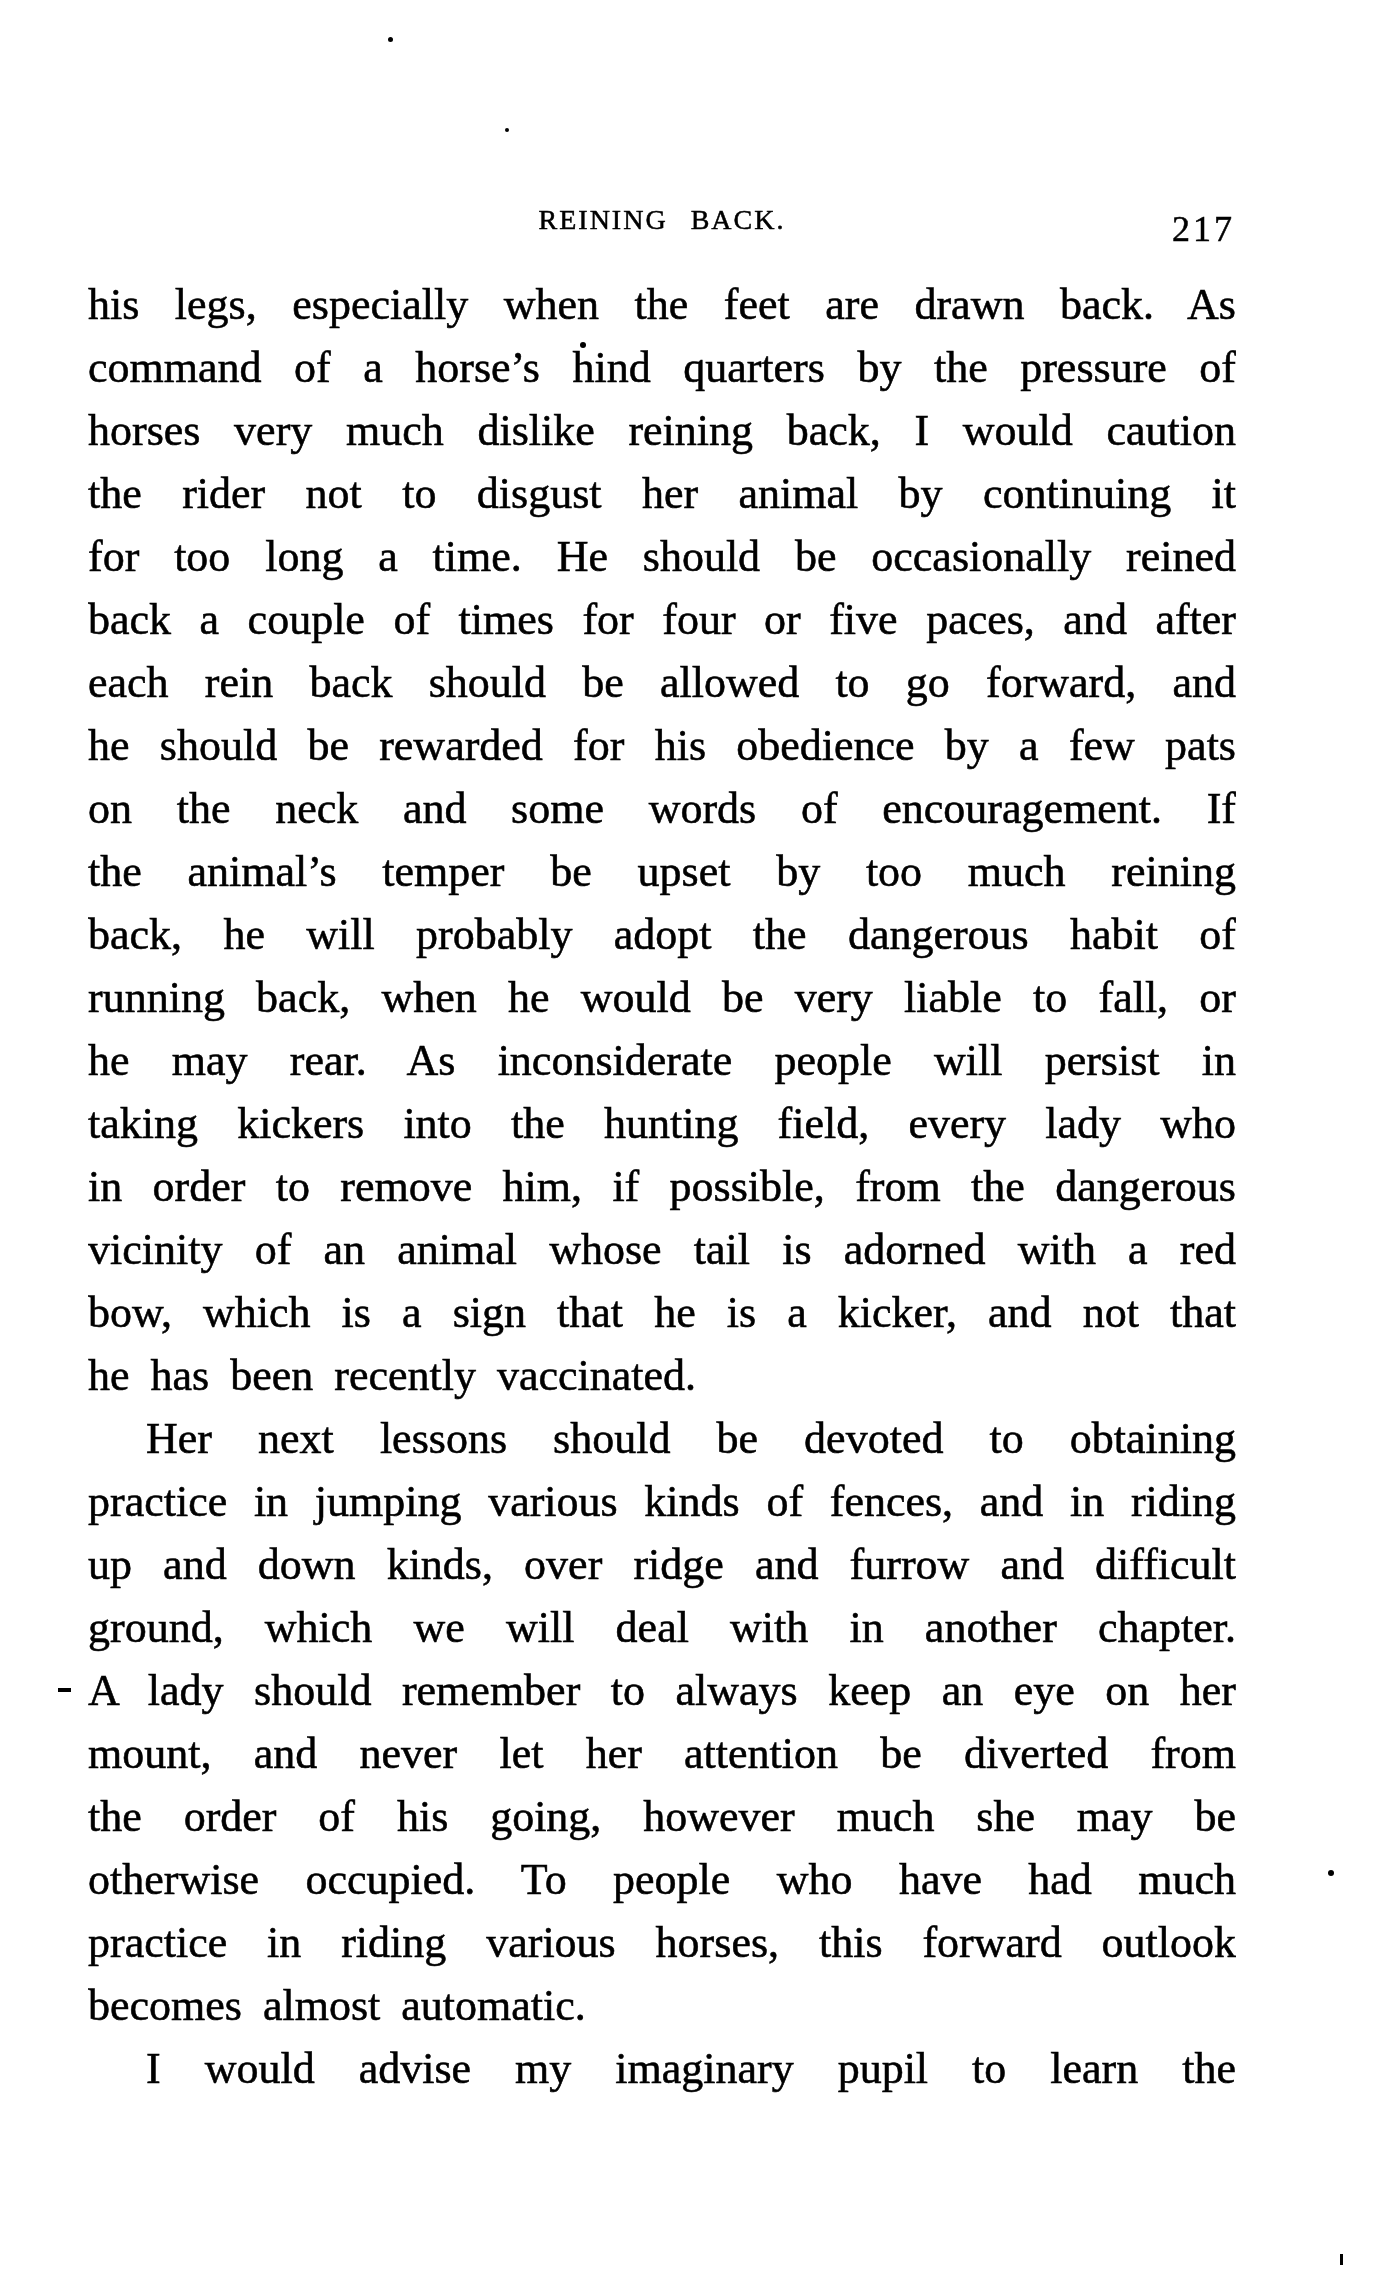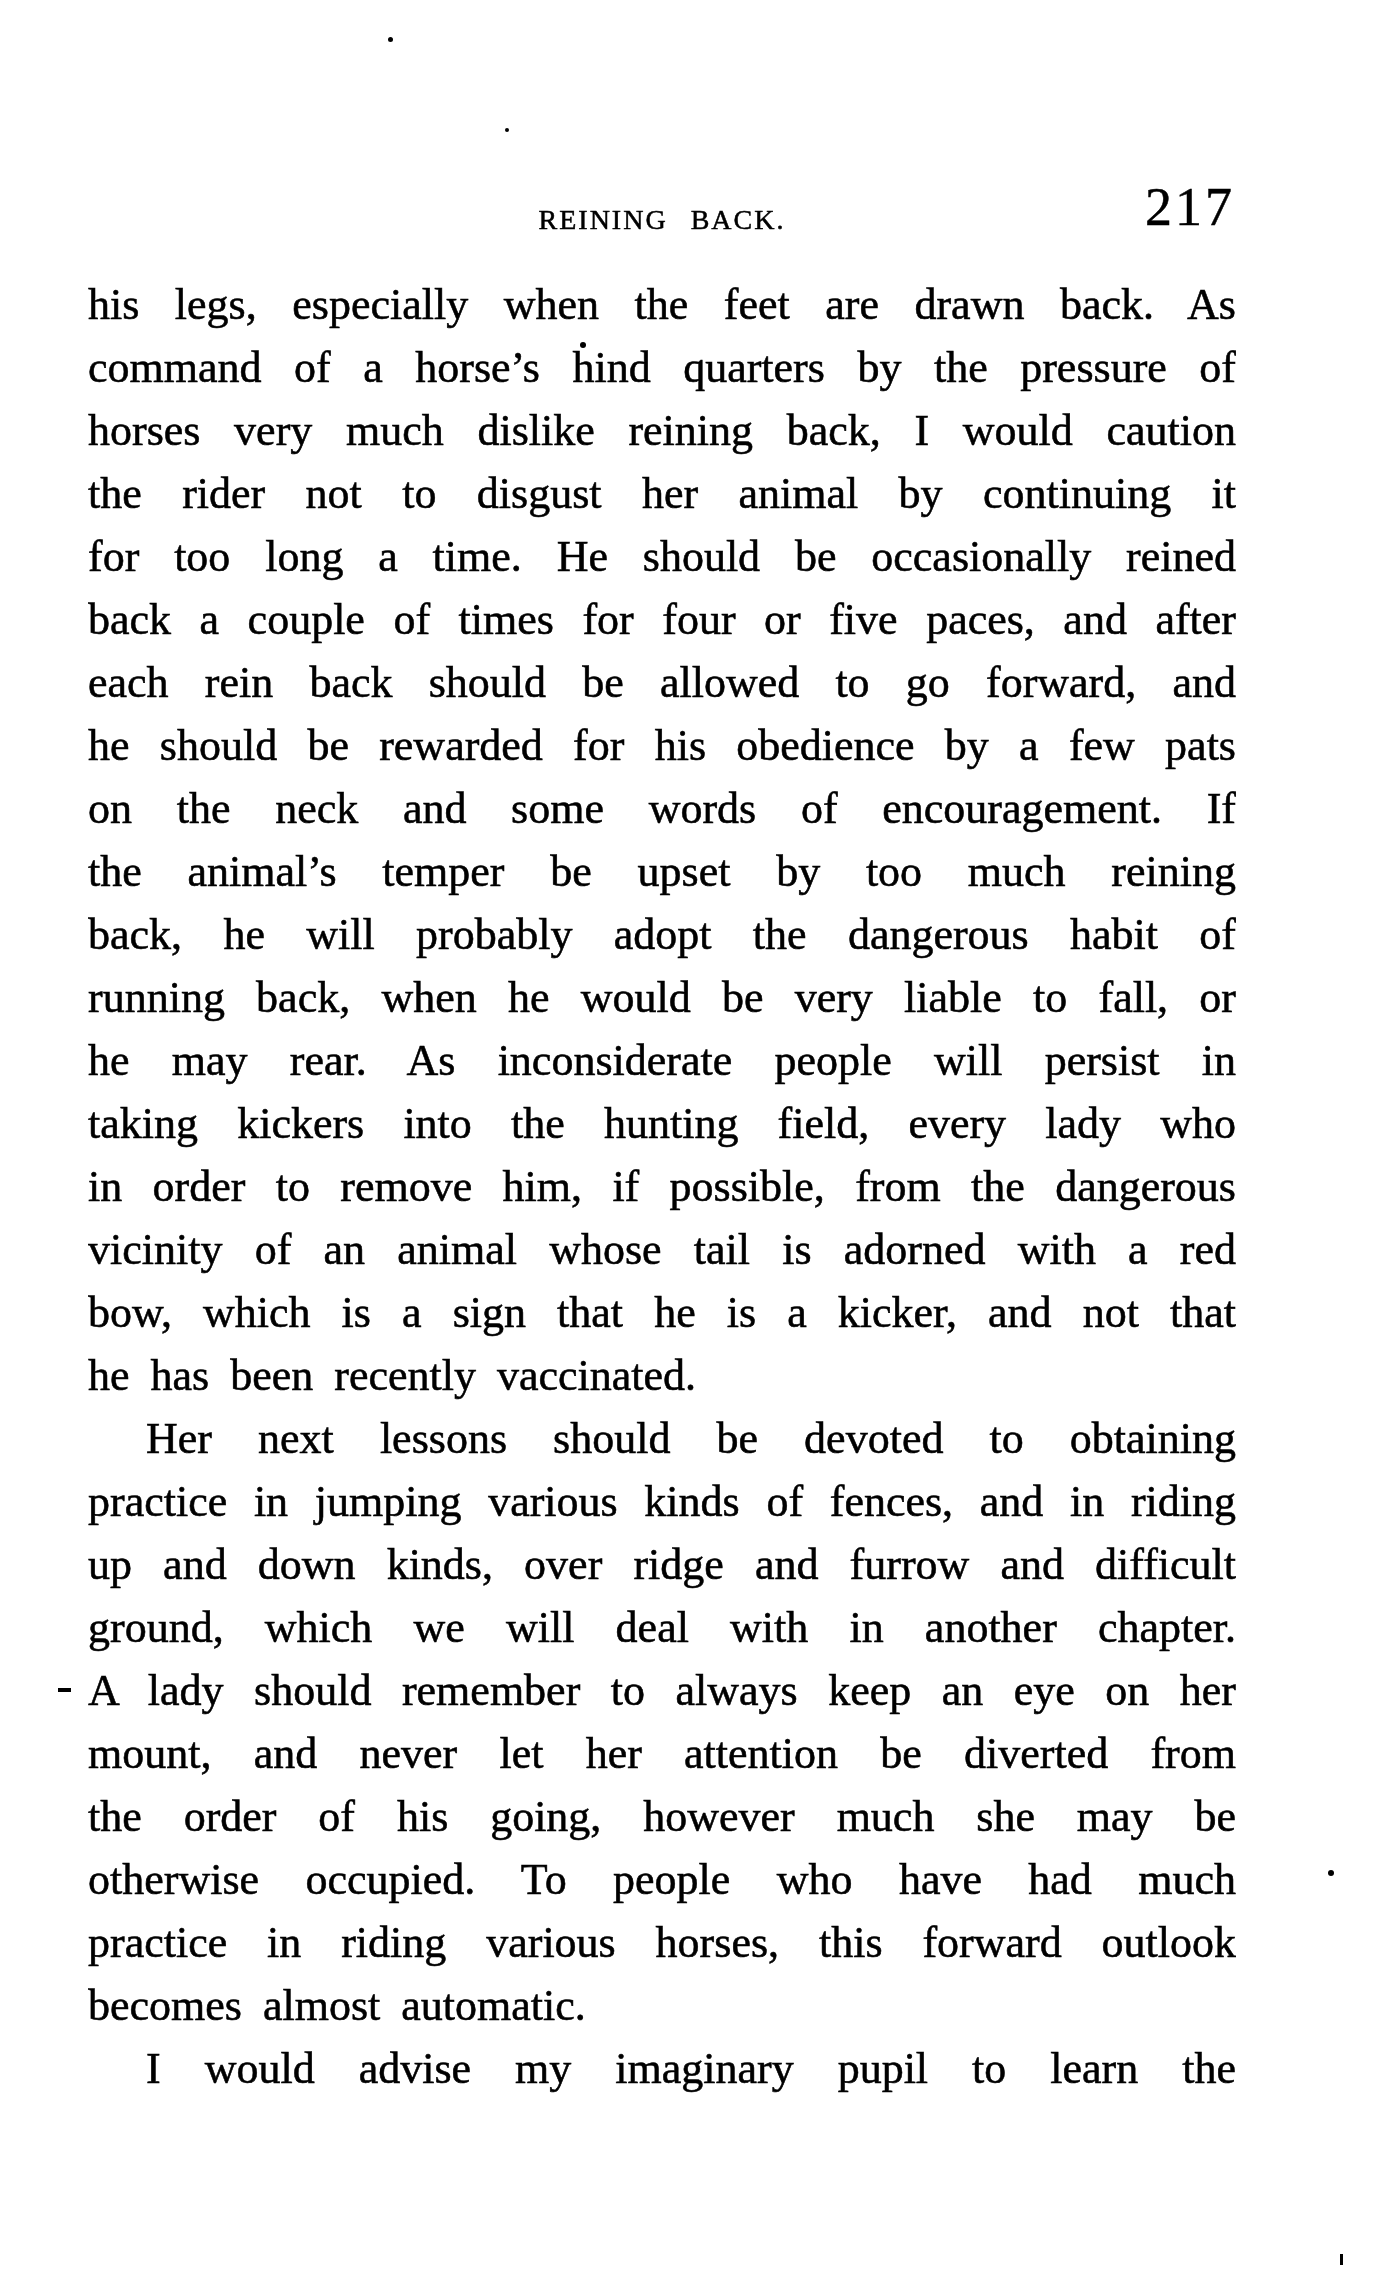--- a/index.html
+++ b/index.html
@@ -24,23 +24,23 @@
     text-align: center;
     font-size: 28px;
     letter-spacing: 2px;
     word-spacing: 14px;
     white-space: nowrap;
     margin-top: 8px;
     -webkit-text-stroke: 0.5px #000;
   }
   .page-number {
     position: absolute;
-    top: 176px;
+    top: 208px;
     right: 142px;
-    font-size: 54px;
+    font-size: 36px;
     letter-spacing: 3px;
     -webkit-text-stroke: 0.5px #000;
   }
   .body-text {
     position: absolute;
     top: 273px;
     left: 88px;
     width: 1148px;
     font-size: 44px;
     line-height: 63px;

